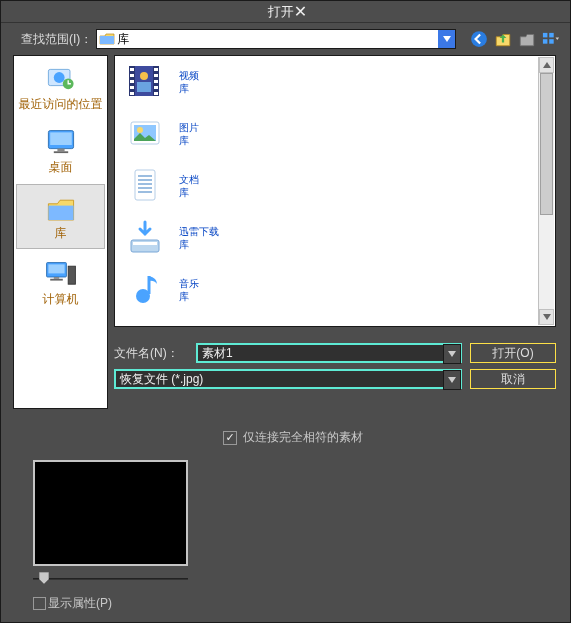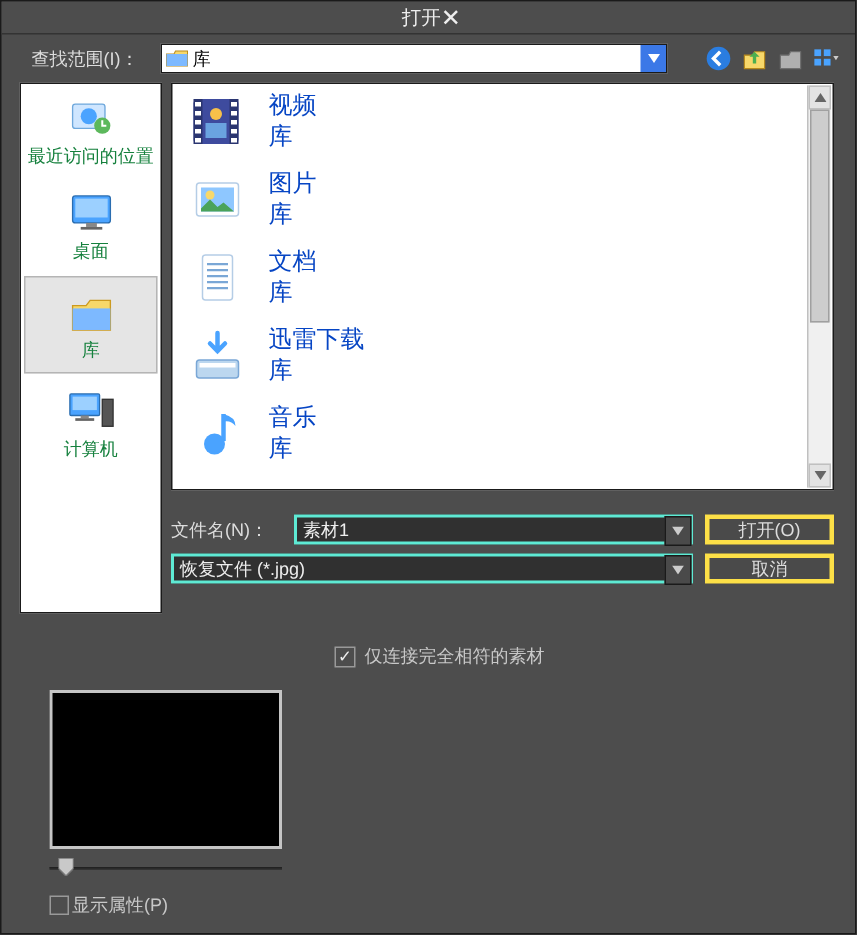--- a/index.html
+++ b/index.html
@@ -11,21 +11,21 @@
   border: 1px solid #1a1a1a;
 }
 .titlebar {
   height: 22px; background: #4d4d4d;
   border-bottom: 1px solid #333;
   display: flex; align-items: center; justify-content: center;
   padding: 0 4px 0 8px; color: #eee; font-size: 13px;
 }
 .titlebar .close { font-size: 16px; cursor: default; }
 .toprow {
-  display: flex; align-items: center; gap: 15px;
+  display: flex; align-items: center; gap: 4px;
   padding: 6px 10px 4px 20px;
 }
 .toprow .lbl { color: #ddd; }
 .path-combo {
   flex: 1; height: 20px; background: #fff; border: 1px solid #1a1a1a;
   display: flex; align-items: center; position: relative;
 }
 .path-combo .foldericon {
   width: 16px; height: 14px; margin: 0 2px;
 }
@@ -36,39 +36,39 @@
 }
 .path-combo .drop svg { width: 8px; height: 6px; }
 .toolicons { display: flex; gap: 6px; margin-left: 10px; }
 .toolicons .ti { width: 18px; height: 18px; display:flex; align-items:center; justify-content:center; }
 .mainrow { display: flex; }
 .sidebar {
   width: 95px; background: #fff; border: 1px solid #1a1a1a;
   margin: 2px 0 0 12px; height: 354px;
 }
 .place {
-  text-align: center; padding: 6px 0 6px 0; color: #15803d; font-size: 12px;
+  text-align: center; padding: 6px 0 6px 0; color: #a16207; font-size: 12px;
 }
 .place.selected { background: #e5e5e5; border: 1px solid #b5b5b5; margin: 2px; }
 .place .picon { width: 36px; height: 30px; margin: 2px auto 2px auto; }
 .filearea {
   flex: 1; margin: 2px 14px 0 6px; position: relative;
 }
 .filelist {
   background: #fff; border: 1px solid #1a1a1a; height: 272px;
   overflow: hidden; position: relative;
 }
 .item {
   display: flex; align-items: center; gap: 12px;
   padding: 4px 8px;
 }
 .item .thumb {
   width: 44px; height: 44px; display:flex; align-items:center; justify-content:center;
 }
-.item .lbls { color: #0645c4; font-size: 16px; line-height: 1.3; }
+.item .lbls { color: #0645c4; font-size: 10px; line-height: 1.3; }
 .item .lbls .sub { }
 .vscroll {
   position: absolute; right: 1px; top: 1px; bottom: 1px; width: 16px;
   background: #f0f0f0; border-left: 1px solid #c0c0c0;
   display: flex; flex-direction: column;
 }
 .vscroll .arr { height: 16px; background: #e3e3e3; border: 1px solid #c0c0c0; display:flex; align-items:center; justify-content:center;}
 .vscroll .track { flex: 1; position: relative; }
 .vscroll .thumb2 {
   position: absolute; left: 1px; right: 1px; top: 0; height: 60%;
@@ -81,21 +81,21 @@
   flex: 1; height: 20px; background: #303030; border: 2px solid #5eead4;
   display: flex; align-items: center; padding: 0 4px; color: #eee;
   position: relative;
 }
 .fieldrow .combo .drop2 {
   position: absolute; right: -1px; top: -1px; width: 18px; height: 20px;
   background: #4a4a4a; border: 1px solid #1a1a1a;
   display:flex; align-items:center; justify-content:center;
 }
 .btn {
-  width: 86px; height: 20px; background: #4a4a4a; border: 3px solid #fde047;
+  width: 86px; height: 20px; background: #4a4a4a; border: 1px solid #fde047;
   color: #ddd; display:flex; align-items:center; justify-content:center;
 }
 .chkrow { margin: 20px 0 0 222px; display:flex; align-items:center; gap:6px; }
 .chkbox {
   width: 14px; height: 14px; background: #4d4d4d; border: 1px solid #999;
   display:flex; align-items:center; justify-content:center; color:#eee; font-size:11px;
 }
 .preview {
   width: 155px; height: 106px; background: #000;
   border: 2px solid #c5c5c5; margin: 14px 0 0 32px;

